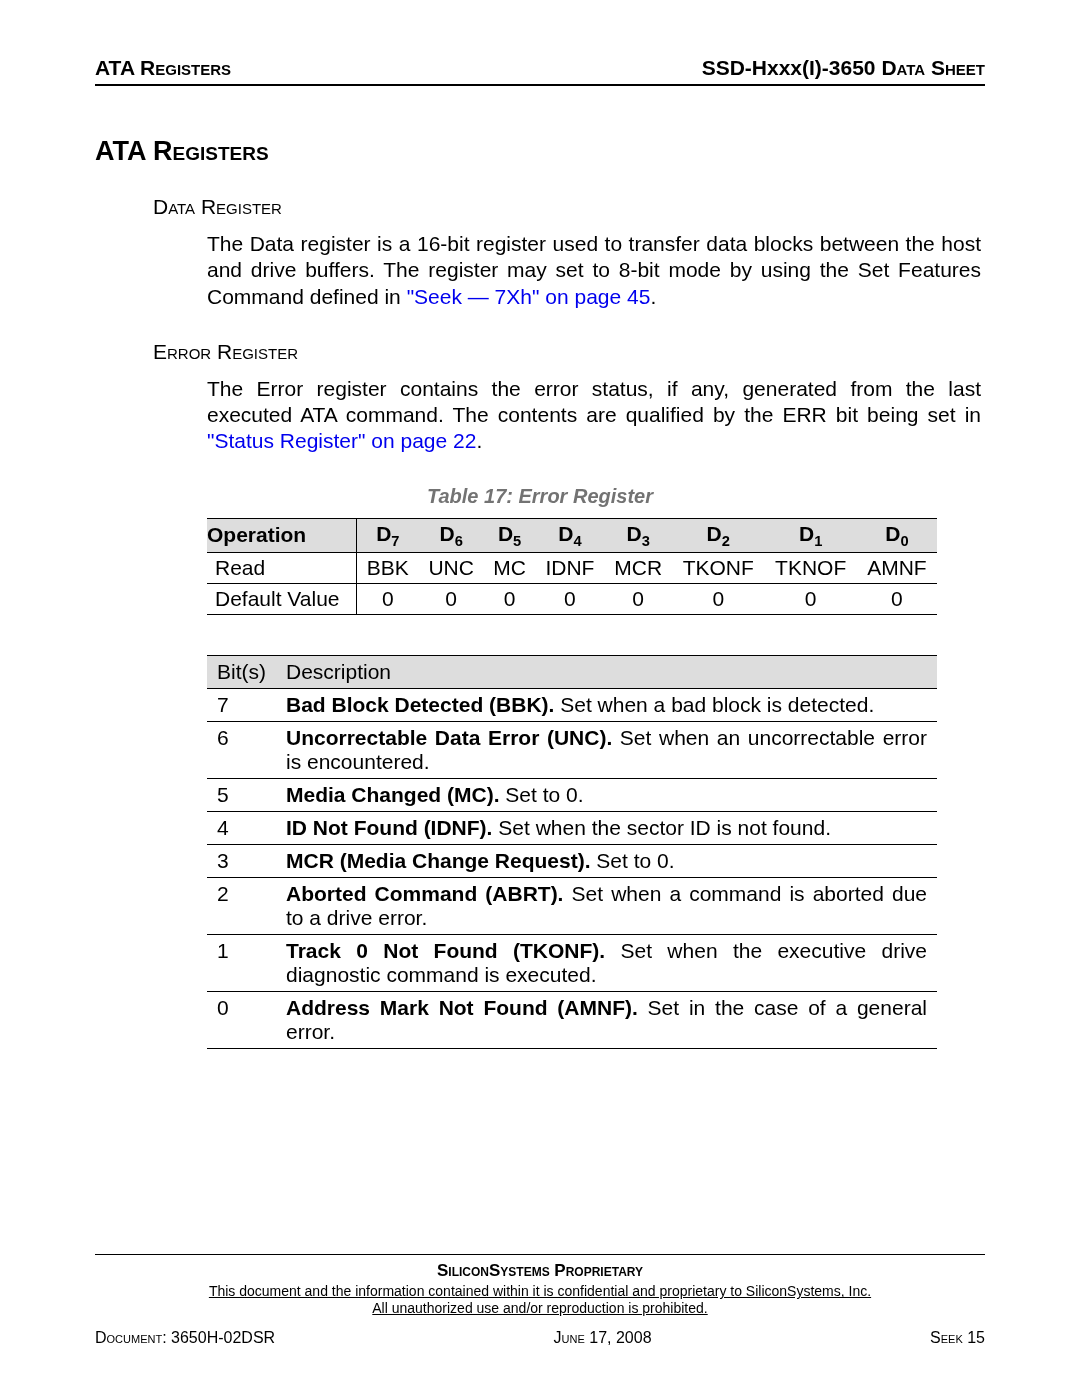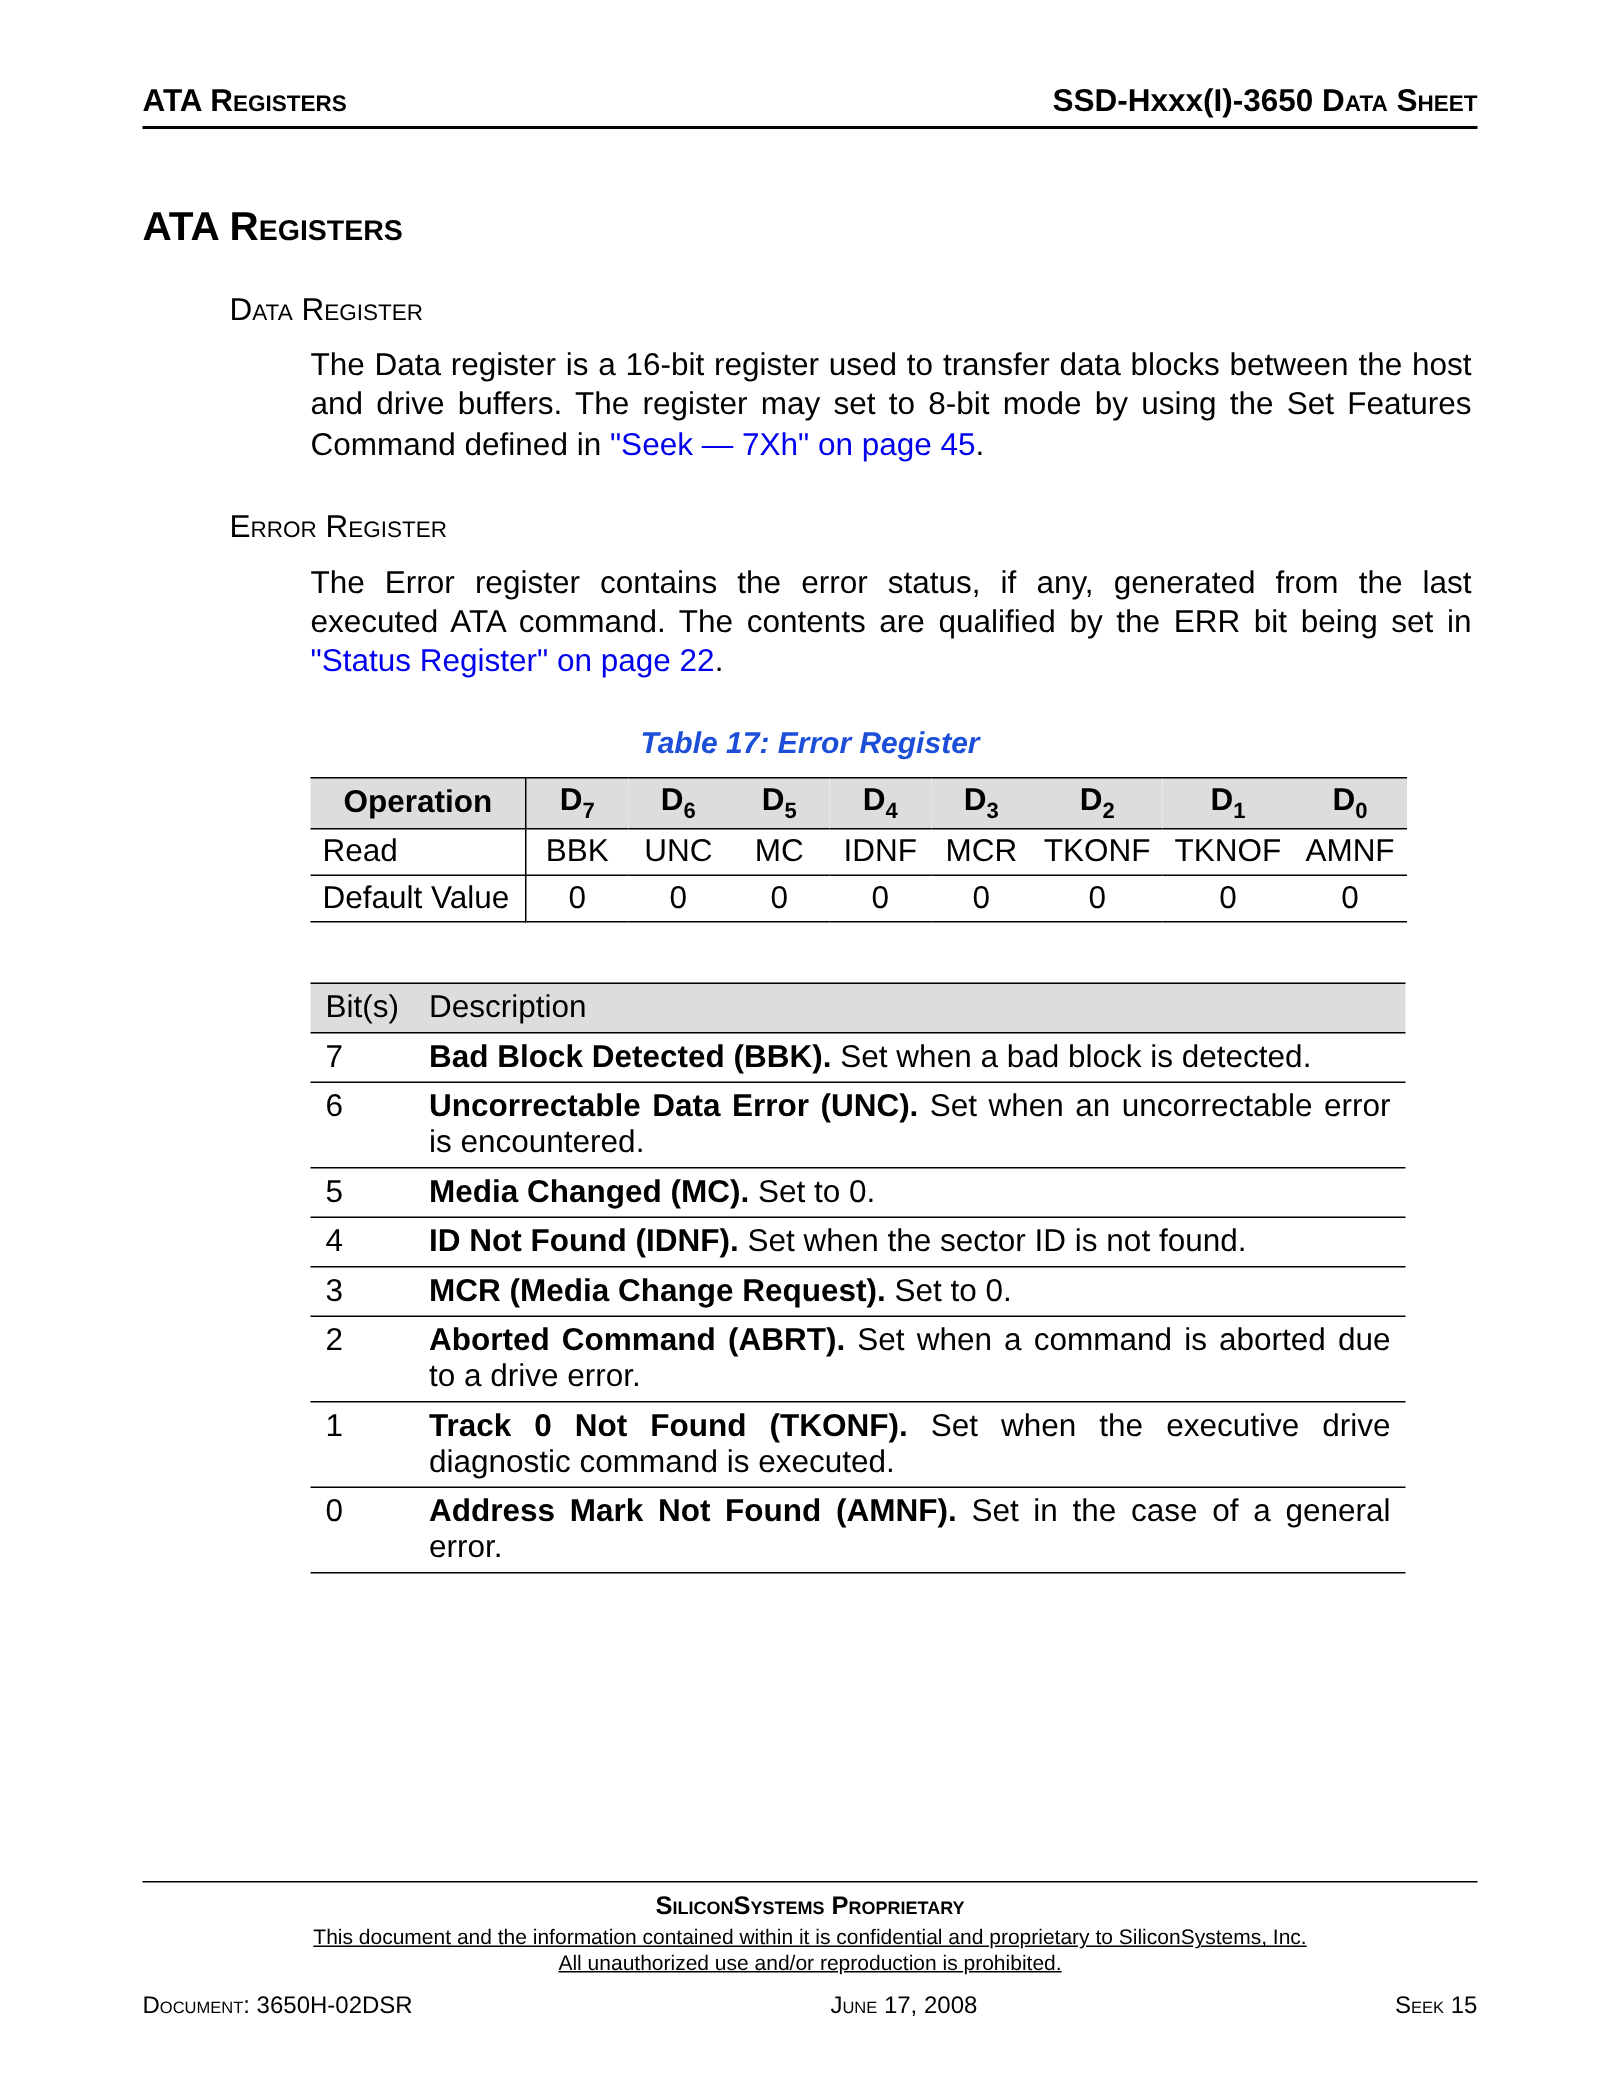--- a/index.html
+++ b/index.html
@@ -41,35 +41,35 @@
     text-align: justify;
     font-size: 21px;
     line-height: 1.25;
     margin-bottom: 30px;
   }
   .link { color: #0000ee; }
   .table-caption {
     text-align: center;
     font-style: italic;
     font-weight: bold;
-    color: #1d4ed8;
+    color: #737373;
     font-size: 20px;
     margin-bottom: 10px;
   }
   table.reg-table {
     margin-left: 112px;
     border-collapse: collapse;
     width: 730px;
     font-size: 21px;
   }
   table.reg-table th {
     background: #ddd;
     font-weight: bold;
     text-align: center;
-    padding: 3px 22px;
+    padding: 3px 0;
     border-top: 1px solid #000;
     border-bottom: 1px solid #000;
   }
   table.reg-table th:first-child {
     border-right: 1px solid #000;
     text-align: left;
   }
   table.reg-table td {
     padding: 3px 8px;
     text-align: center;

